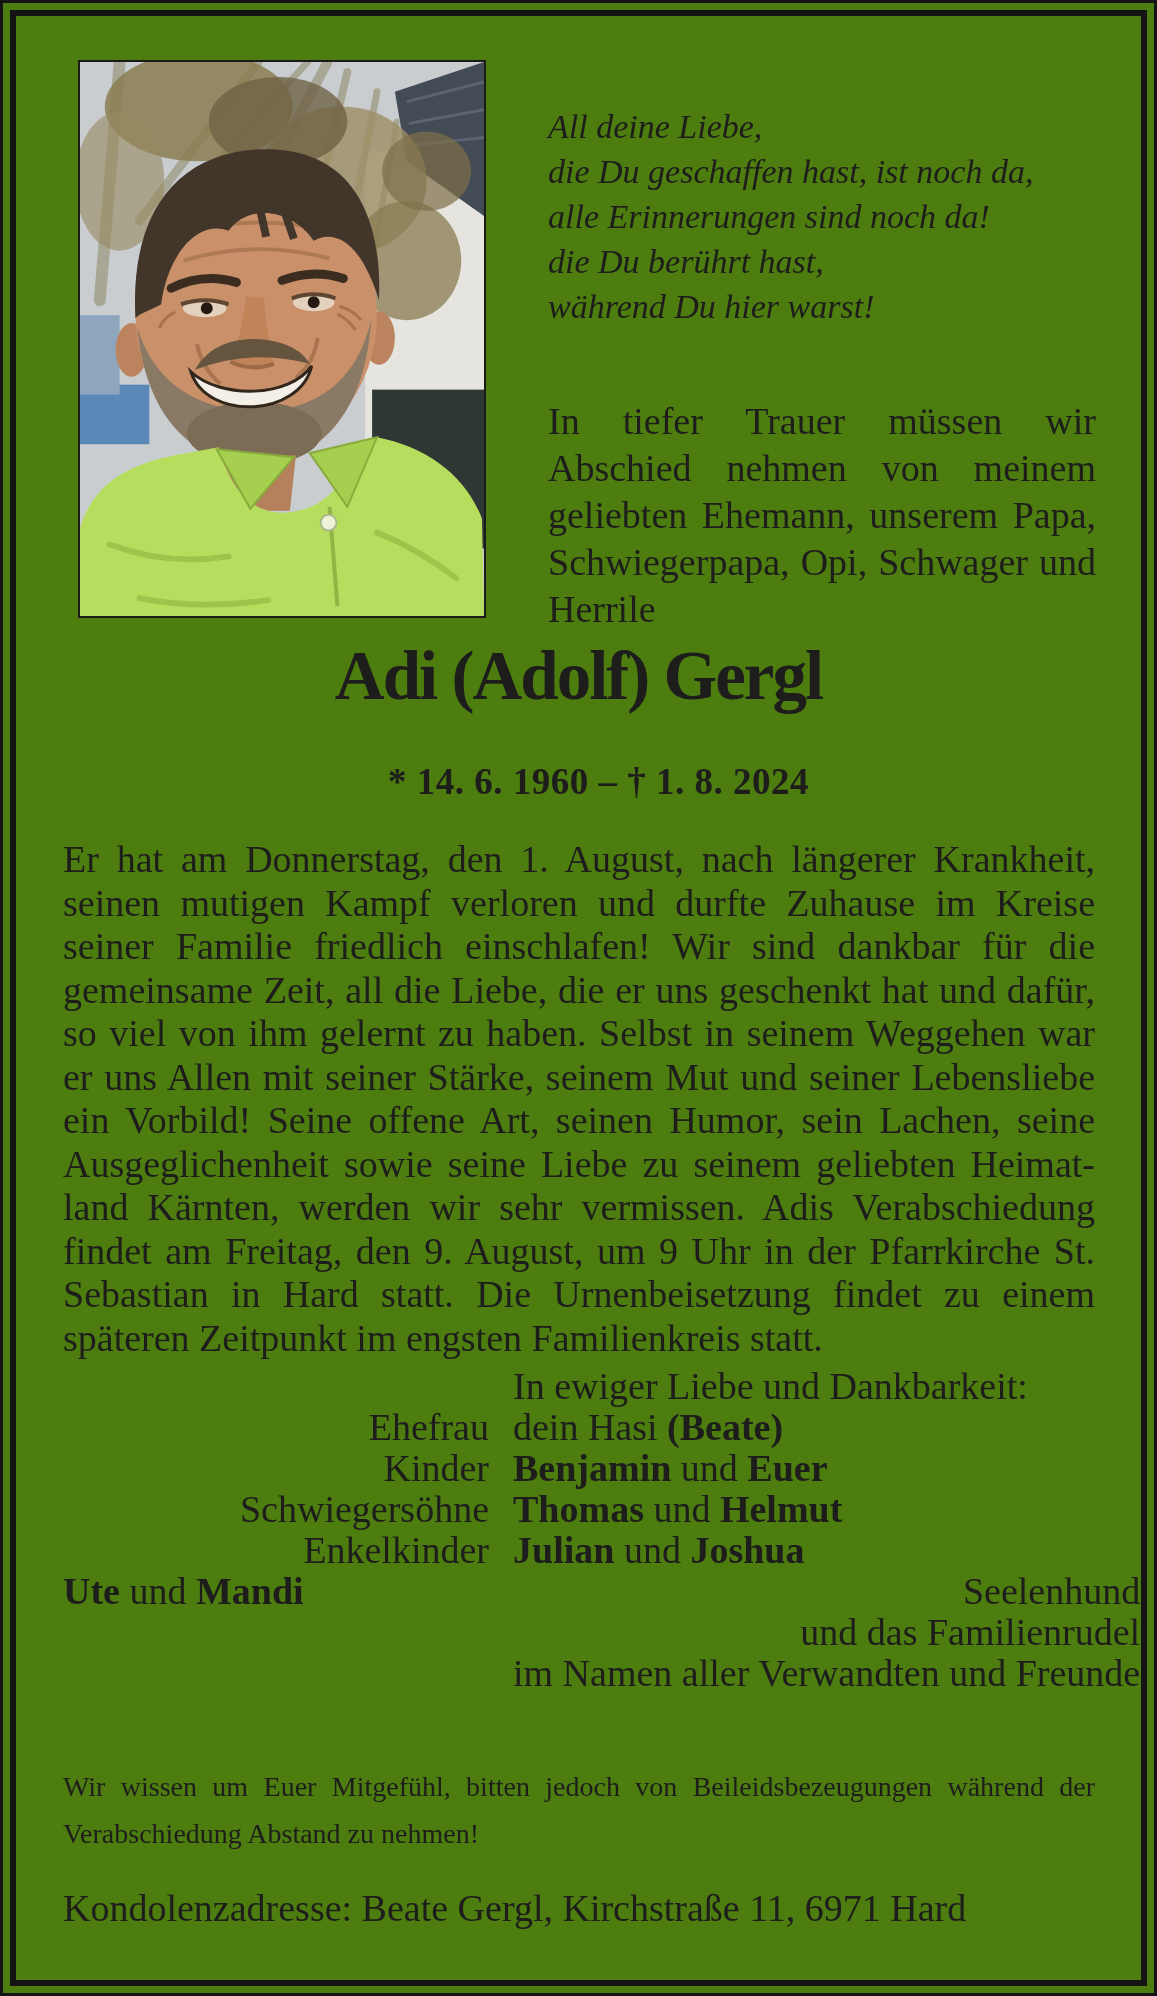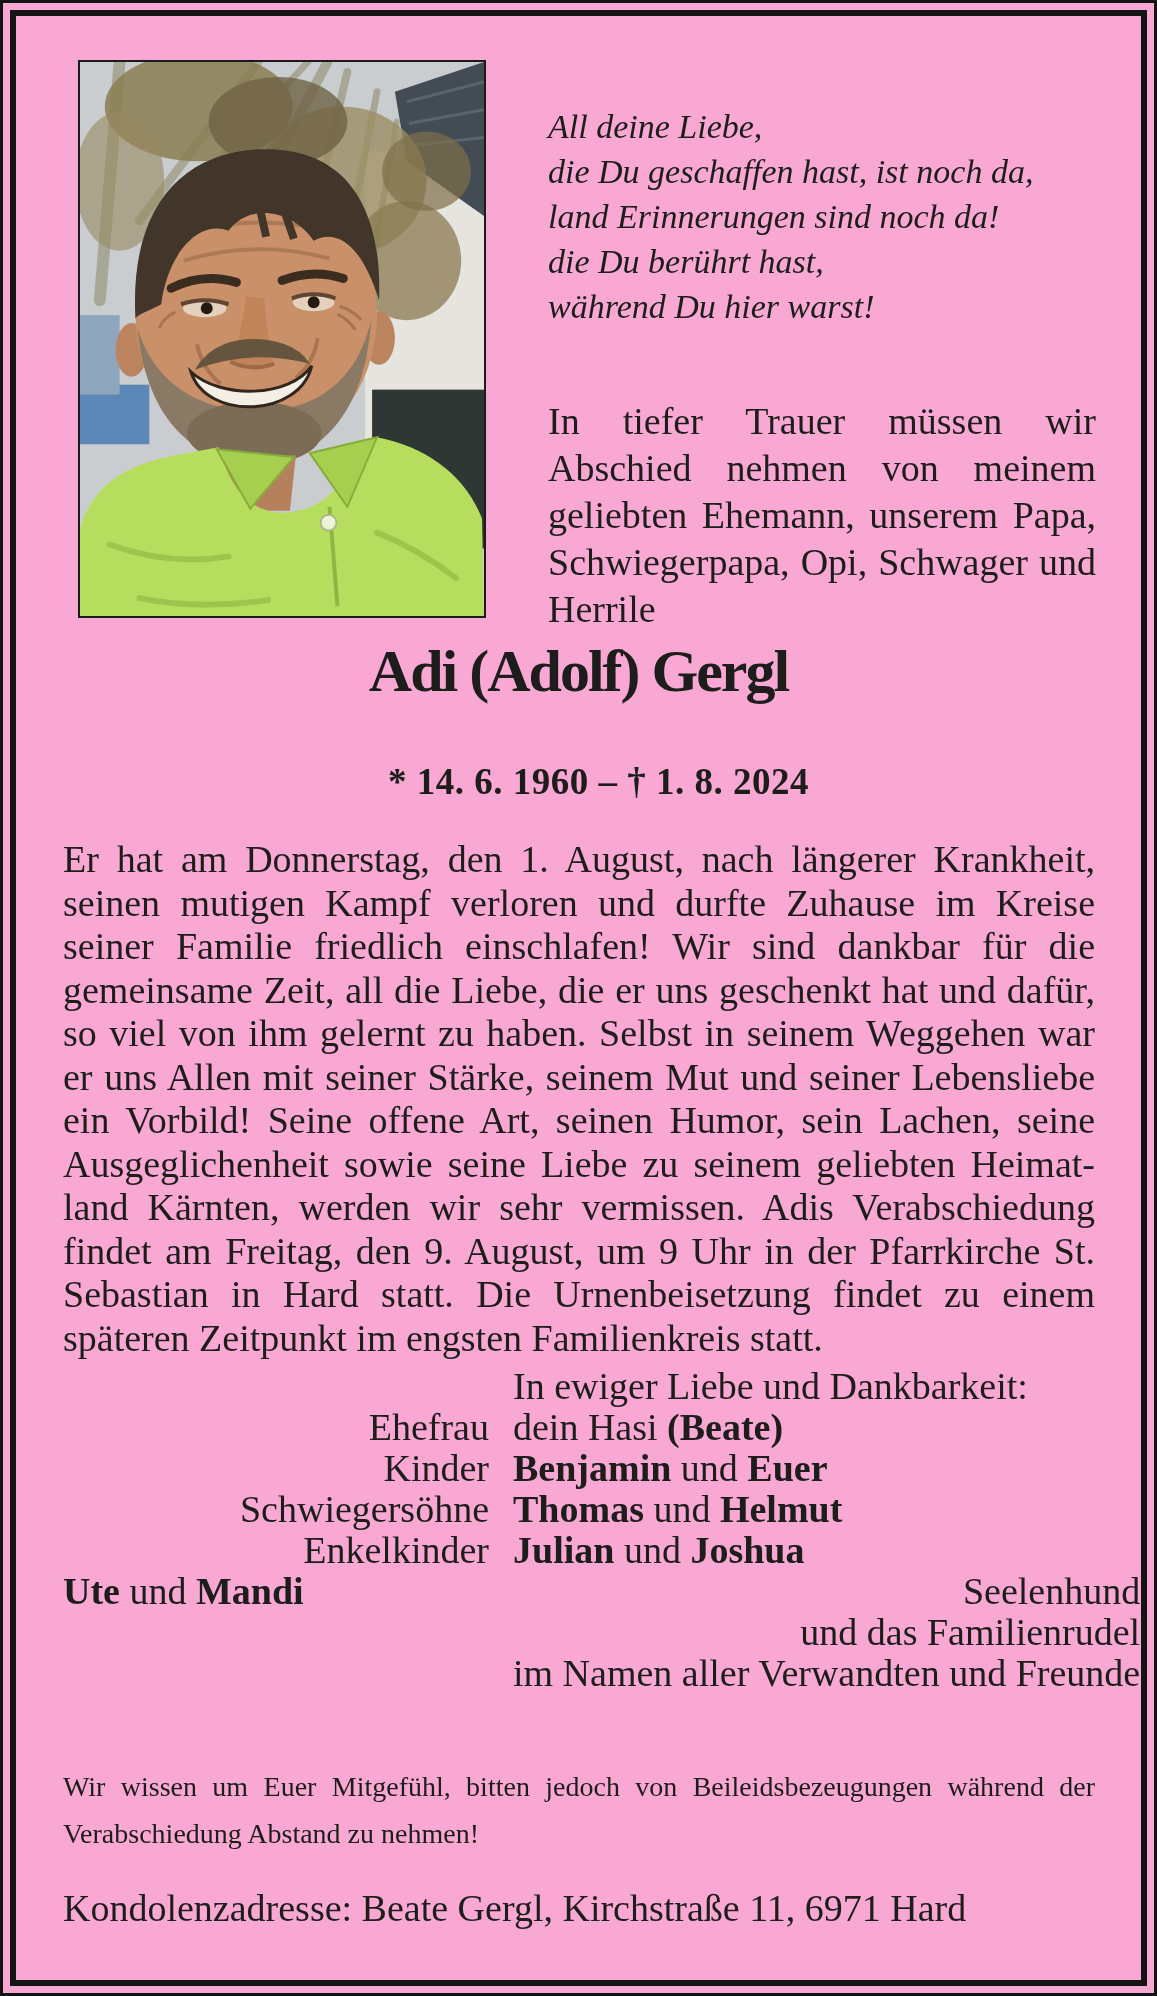--- a/index.html
+++ b/index.html
@@ -1,19 +1,19 @@
 <!DOCTYPE html>
 <html lang="de"><head>
 <meta charset="utf-8">
 <style>
   html,body{margin:0;padding:0;background:#ffffff;}
   .page{
     position:relative;
     width:1157px;height:1996px;
-    background:#f9a8d4;
+    background:#4d7c0f;
     font-family:"Liberation Serif", serif;
     color:#1d1d1b;
     overflow:hidden;
   }
   .frame-outer{position:absolute;inset:0;border:3px solid #141414;pointer-events:none;z-index:5;}
   .frame-inner{position:absolute;inset:10px;border:6px solid #141414;pointer-events:none;z-index:5;}
 
   .photo{
     position:absolute;left:78px;top:60px;width:408px;height:558px;
     border:2px solid #1b1b1b;box-sizing:border-box;background:#c9cdd0;
@@ -23,21 +23,21 @@
   .poem{
     position:absolute;left:548px;top:104px;width:565px;
     font-style:italic;font-size:34px;line-height:45px;
   }
   .intro{
     position:absolute;left:548px;top:398px;width:548px;
     font-size:38px;line-height:47px;text-align:justify;
   }
   .name{
     position:absolute;left:30px;right:30px;top:640px;margin:0;
-    text-align:center;font-size:60px;line-height:1.05;font-weight:700;
+    text-align:center;font-size:69px;line-height:1.05;font-weight:700;
     letter-spacing:-2px;
   }
   .dates{
     position:absolute;left:0;right:0;top:760px;
     text-align:center;font-size:37px;font-weight:700;letter-spacing:0.5px;padding-left:40px;
   }
   .body-text{
     position:absolute;left:63px;top:838px;width:1032px;
     font-size:38px;line-height:43.5px;text-align:justify;
   }
@@ -167,21 +167,21 @@
         <path d="M30,486 Q90,508 150,498"></path>
         <path d="M60,540 Q120,552 190,542"></path>
         <path d="M300,474 Q344,492 380,520"></path>
       </g>
     </svg>
   </div>
 
   <div class="poem" id="poem">
       <div>All deine Liebe,</div>
       <div>die Du geschaffen hast, ist noch da,</div>
-      <div>land Erinnerungen sind noch da!</div>
+      <div>alle Erinnerungen sind noch da!</div>
       <div>die Du berührt hast,</div>
       <div>während Du hier warst!</div>
     </div>
 
   <div class="intro">In tiefer Trauer müssen wir Abschied nehmen von meinem geliebten Ehemann, unserem Papa, Schwiegerpapa, Opi, Schwager und Herrile</div>
 
   <h1 class="name">Adi (Adolf) Gergl</h1>
 
   <div class="dates">* 14. 6. 1960 – † 1. 8. 2024</div>
 

